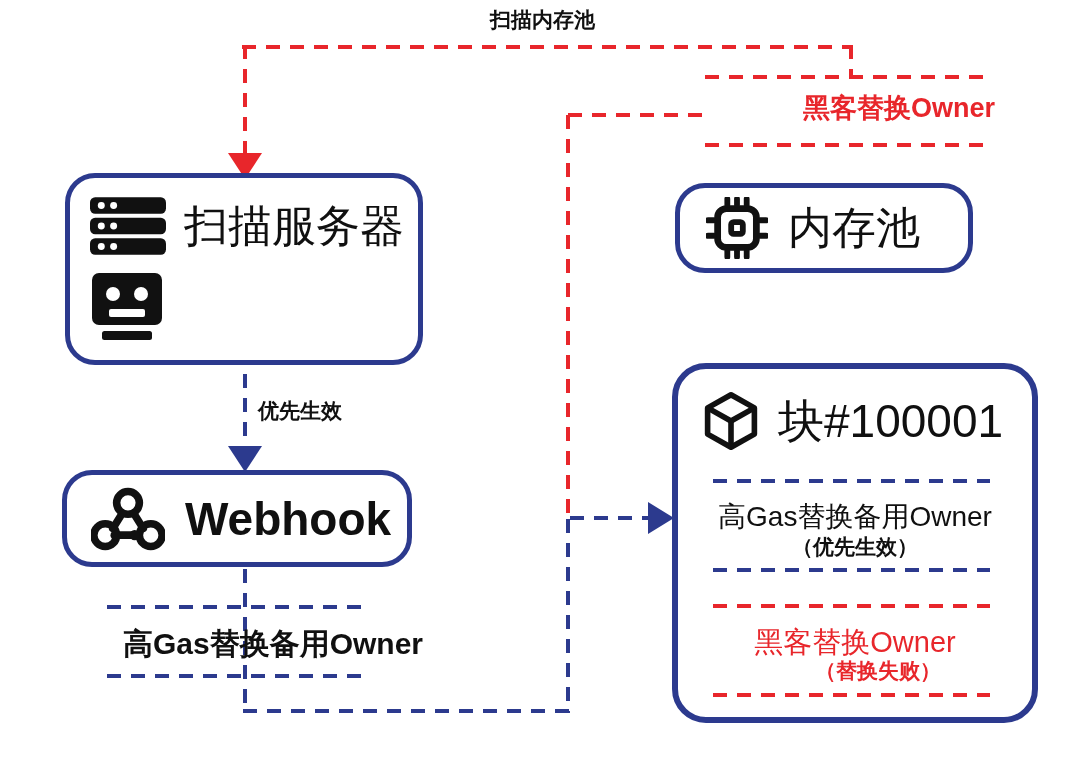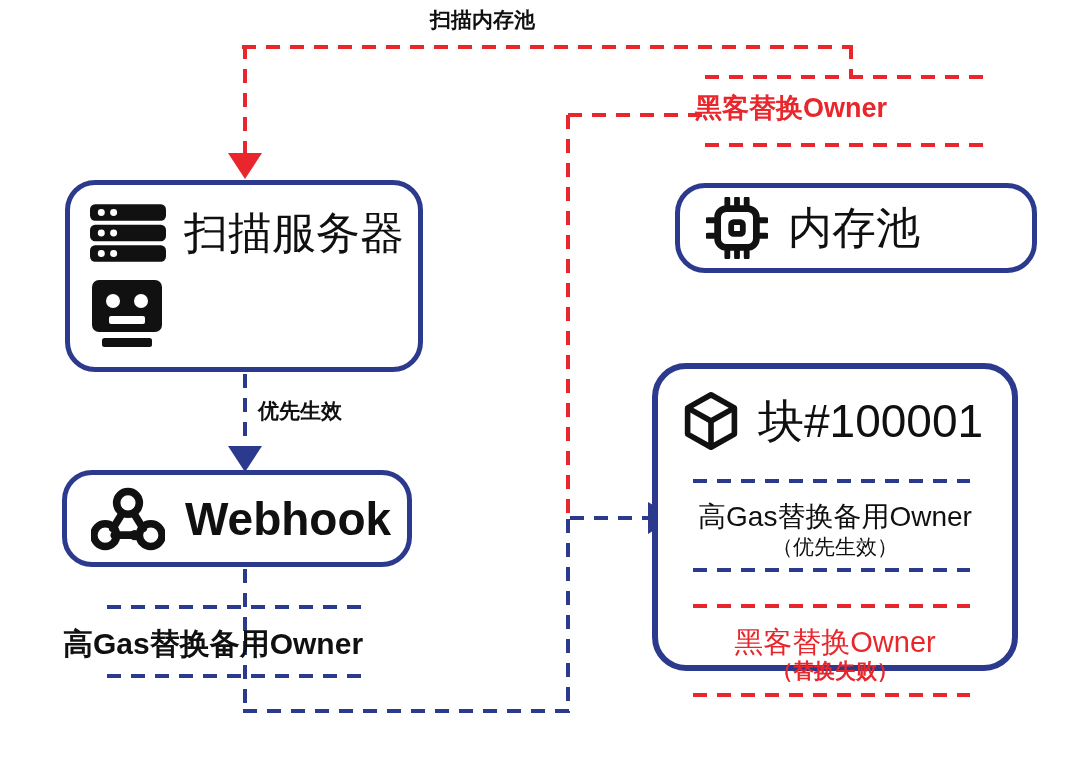--- a/index.html
+++ b/index.html
@@ -27,29 +27,29 @@
   
   .node{
     position:absolute;background:#fff;border:5px solid var(--accent-blue);
     border-radius:30px;box-sizing:border-box;
   }
   .node-row{display:flex;align-items:center;gap:18px;}
   .node-label{font-size:44px;font-weight:500;color:var(--text-dark);white-space:nowrap;line-height:1;}
   .webhook-label{font-size:46px;font-weight:700;}
   
   .edge-label{position:absolute;font-weight:700;color:var(--text-dark);white-space:nowrap;line-height:1.1;}
-  .edge-label.center{text-align:left;}
+  .edge-label.center{text-align:right;}
   .edge-label.red{color:var(--accent-red);}
   
   .block-title-row{position:absolute;left:24px;top:22px;display:flex;align-items:center;gap:18px;}
   .block-title{font-size:46px;font-weight:500;white-space:nowrap;line-height:1;}
   .tx-label{position:absolute;left:0;width:100%;text-align:center;font-size:28px;font-weight:500;line-height:1.15;white-space:nowrap;}
-  .tx-note{position:absolute;left:0;width:100%;text-align:center;font-size:21px;font-weight:400;line-height:1.1;white-space:nowrap;}
+  .tx-note{position:absolute;left:0;width:100%;text-align:center;font-size:21px;font-weight:700;line-height:1.1;white-space:nowrap;}
   .tx-red{color:var(--accent-red);}
-  .tx-note.tx-red{font-weight:700;}
+  .tx-note.tx-red{font-weight:700;margin-left:23px;}
   svg{display:block;}
 </style>
 </head>
 <body>
 
 <div class="canvas">
 
   <div class="edge-label center" style="left:430px;top:8px;width:165px;font-size:21px;">扫描内存池</div>
 
   <div class="dash-h red" style="left:242px;top:45px;width:611px;"></div>
@@ -57,21 +57,21 @@
   <div class="arr down" style="left:228px;top:153px;"></div>
 
   <div class="dash-v red" style="left:849px;top:45px;height:32px;"></div>
   <div class="dash-h red" style="left:705px;top:75px;width:280px;"></div>
   <div class="edge-label center red" style="left:695px;top:94px;width:300px;font-size:27px;">黑客替换Owner</div>
   <div class="dash-h red" style="left:705px;top:143px;width:280px;"></div>
 
   <div class="dash-h red" style="left:568px;top:113px;width:137px;"></div>
   <div class="dash-v red" style="left:566px;top:115px;height:400px;"></div>
 
-  <div class="node" style="left:65px;top:180px;width:358px;height:192px;display:flex;flex-direction:column;justify-content:space-evenly;padding:6px 0 6px 20px;">
+  <div class="node" style="left:65px;top:173px;width:358px;height:192px;display:flex;flex-direction:column;justify-content:space-evenly;padding:6px 0 6px 20px;">
     <div class="node-row">
       <span>
         <svg width="76" height="58" viewBox="0 0 74 56">
           <rect x="0" y="0" width="74" height="16" rx="5" fill="#111"></rect>
           <rect x="0" y="20" width="74" height="16" rx="5" fill="#111"></rect>
           <rect x="0" y="40" width="74" height="16" rx="5" fill="#111"></rect>
           <circle cx="11" cy="8" r="3.4" fill="#fff"></circle>
             <circle cx="23" cy="8" r="3.4" fill="#fff"></circle>
           <circle cx="11" cy="28" r="3.4" fill="#fff"></circle>
             <circle cx="23" cy="28" r="3.4" fill="#fff"></circle>
@@ -87,21 +87,21 @@
           <rect x="2" y="4" width="70" height="52" rx="7" fill="#111"></rect>
           <circle cx="23" cy="25" r="7" fill="#fff"></circle>
             <circle cx="51" cy="25" r="7" fill="#fff"></circle>
           <rect x="19" y="40" width="36" height="8" rx="2" fill="#fff"></rect>
           <rect x="12" y="62" width="50" height="9" rx="2.5" fill="#111"></rect>
         </svg>
       </span>
     </div>
   </div>
 
-  <div class="node" style="left:675px;top:183px;width:362px;height:90px;display:flex;align-items:center;gap:20px;padding-left:26px;">
+  <div class="node" style="left:675px;top:183px;width:298px;height:90px;display:flex;align-items:center;gap:20px;padding-left:26px;">
     <span>
       <svg width="62" height="62" viewBox="0 0 64 64" stroke="#111" fill="none" stroke-linecap="round">
         <rect x="12" y="12" width="40" height="40" rx="9" stroke-width="7"></rect>
         <rect x="26" y="26" width="12" height="12" rx="2.5" stroke-width="6"></rect>
         <line x1="22" y1="2" x2="22" y2="8" stroke-width="6"></line>
           <line x1="32" y1="2" x2="32" y2="8" stroke-width="6"></line>
           <line x1="42" y1="2" x2="42" y2="8" stroke-width="6"></line>
         <line x1="22" y1="56" x2="22" y2="62" stroke-width="6"></line>
           <line x1="32" y1="56" x2="32" y2="62" stroke-width="6"></line>
           <line x1="42" y1="56" x2="42" y2="62" stroke-width="6"></line>
@@ -137,21 +137,21 @@
   <div class="dash-v blue" style="left:243px;top:569px;height:144px;"></div>
   <div class="dash-h blue" style="left:107px;top:605px;width:263px;"></div>
   <div class="edge-label center" style="left:63px;top:627px;width:360px;font-size:30px;">高Gas替换备用Owner</div>
   <div class="dash-h blue" style="left:107px;top:674px;width:263px;"></div>
 
   <div class="dash-h blue" style="left:243px;top:709px;width:327px;"></div>
   <div class="dash-v blue" style="left:566px;top:519px;height:194px;"></div>
   <div class="dash-h blue" style="left:570px;top:516px;width:80px;"></div>
   <div class="arr right" style="left:648px;top:502px;"></div>
 
-  <div class="node" style="left:652px;top:363px;width:366px;height:308px;border-width:6px;border-radius:34px;">
+  <div class="node" style="left:672px;top:363px;width:366px;height:360px;border-width:6px;border-radius:34px;">
     <div class="block-title-row">
       <span>
         <svg width="58" height="60" viewBox="0 0 62 64" stroke="#111" fill="none" stroke-width="6" stroke-linejoin="round">
           <path d="M31 4 L56 18 V46 L31 60 L6 46 V18 Z"></path>
           <path d="M6 18 L31 32 L56 18"></path>
           <line x1="31" y1="32" x2="31" y2="60"></line>
         </svg>
       </span>
       <span class="block-title">块#100001</span>
     </div>

